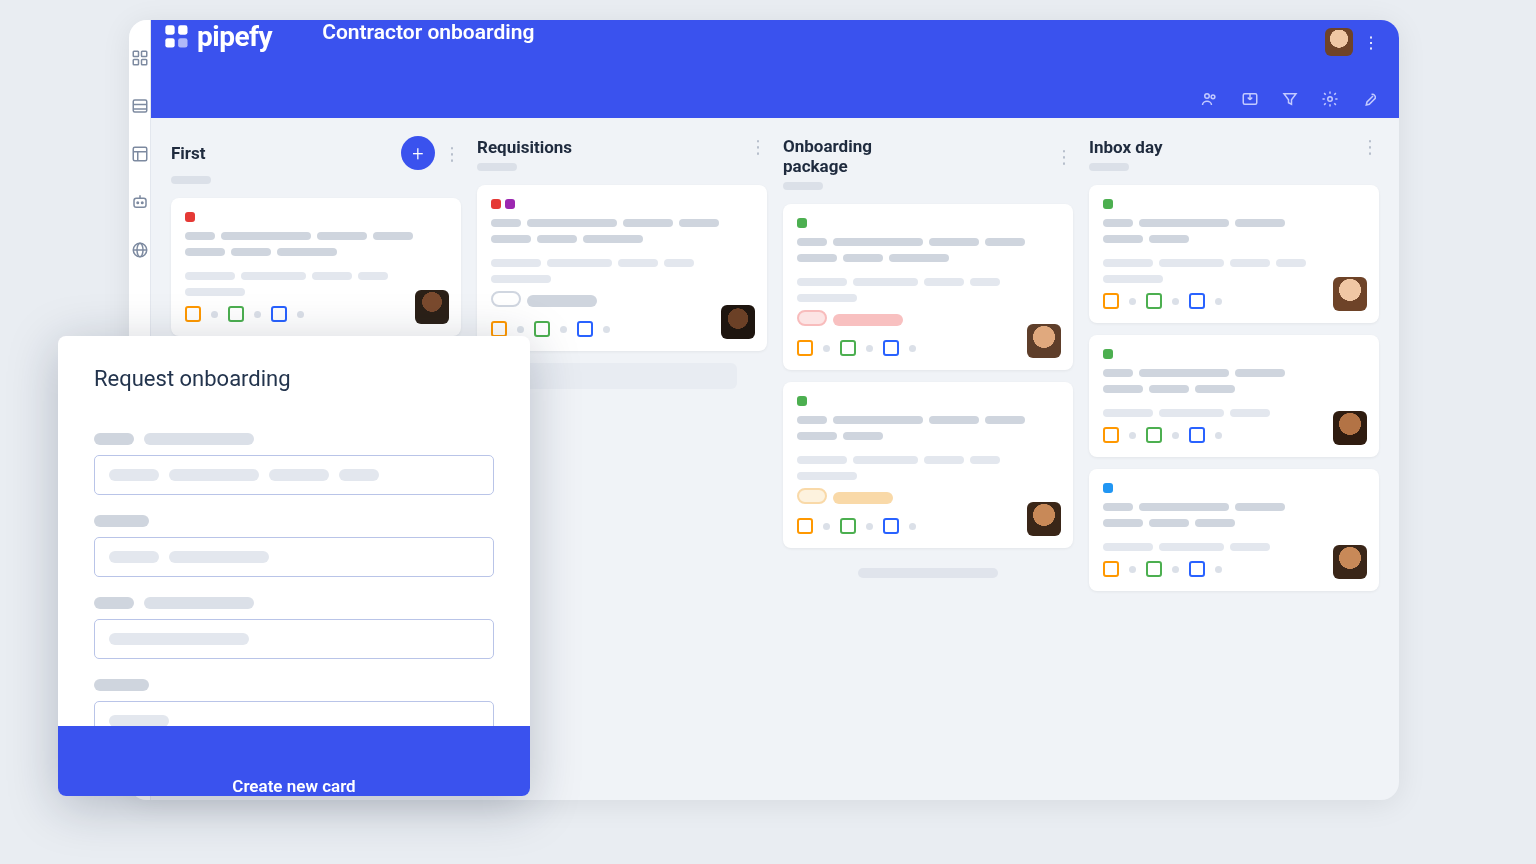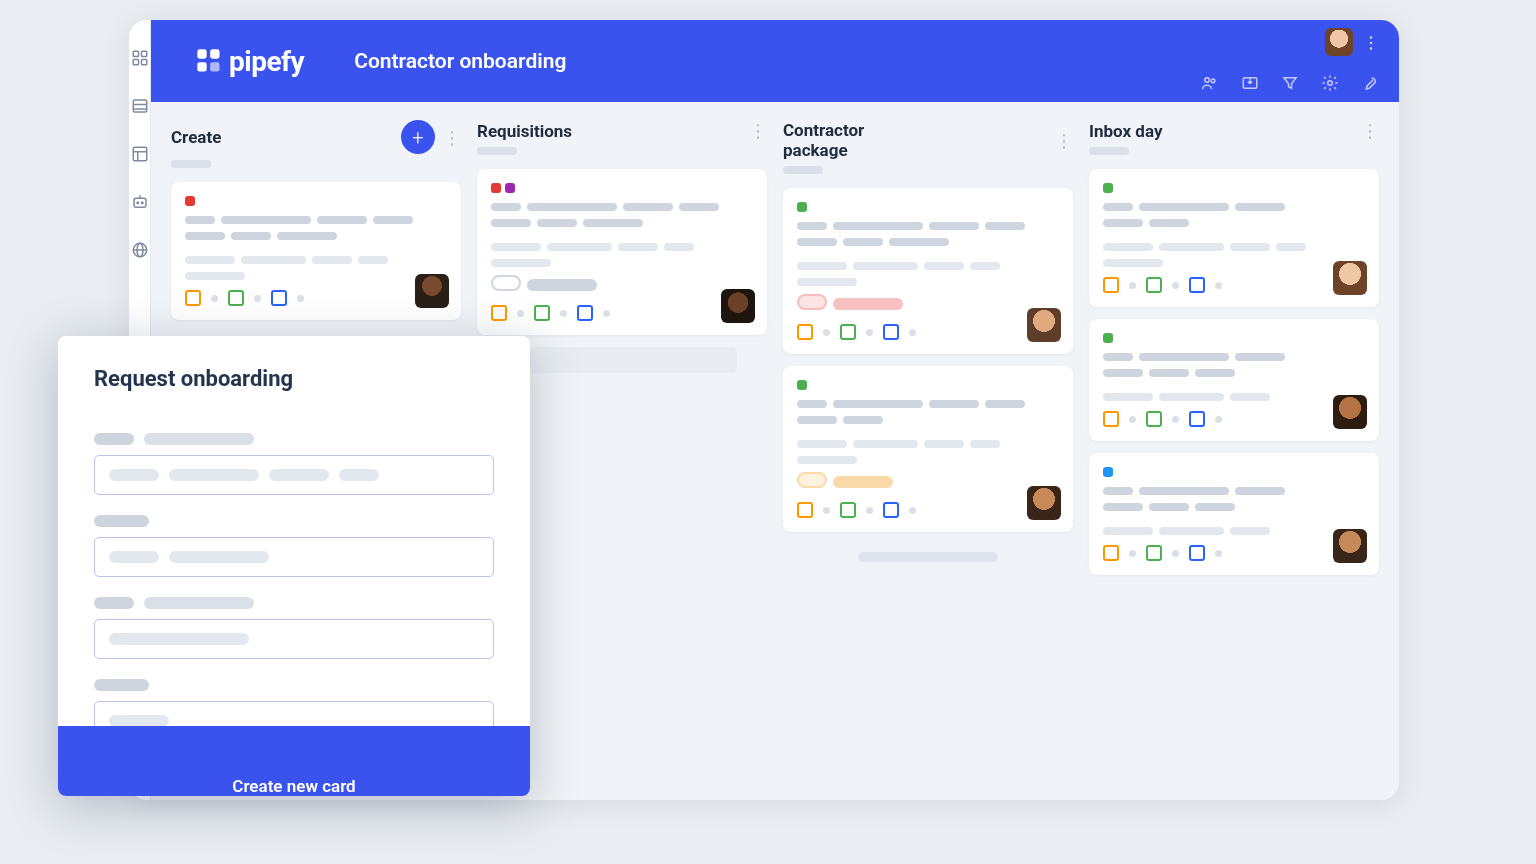--- a/index.html
+++ b/index.html
@@ -33,25 +33,25 @@
     gap: 28px;
     border-right: 1px solid #e3e7ee;
   }
   .sidebar-icon {
     width: 20px; height: 20px;
     color: #7d8aa0;
     display: flex; align-items: center; justify-content: center;
   }
   .main { flex: 1; display: flex; flex-direction: column; }
   .header {
-    height: 82px;
+    height: 98px;
     background: #3a52ee;
     display: flex;
-    align-items: center;
-    padding: 0 28px 0 44px;
+    align-items: flex-start;
+    padding: 0 28px 0 12px;
     position: relative;
   }
   .logo {
     color: #fff;
     font-size: 28px;
     font-weight: 700;
     letter-spacing: -0.5px;
     margin-right: 50px;
     display: flex; align-items: center;
   }
@@ -122,21 +122,21 @@
     position:absolute;
     left:58px; top:336px;
     width:472px; height:460px;
     background:#fff;
     border-radius:8px;
     box-shadow: 0 10px 50px rgba(20,30,60,0.25);
     display:flex; flex-direction:column;
     overflow:hidden;
   }
   .modal-body { padding: 30px 36px 10px; flex:1; overflow:hidden;}
-  .modal-title { font-size:22px; font-weight:700; color:#23344d; margin-bottom:42px; }
+  .modal-title { font-size:22px; font-weight:400; color:#23344d; margin-bottom:42px; }
   .form-label-row { display:flex; gap:10px; margin-bottom:10px; }
   .form-ph { height:12px; background:#cfd5de; border-radius:6px; }
   .form-input {
     border:1px solid #b9c4e8; border-radius:5px; height:40px;
     display:flex; align-items:center; gap:10px; padding:0 14px; margin-bottom:20px;
   }
   .modal-footer {
     height:70px; background:#3a52ee; display:flex; align-items:flex-end; justify-content:center;
   }
   .modal-btn { color:#fff; font-size:17px; font-weight:600; }
@@ -228,21 +228,21 @@
         <div class="header-tool"><svg viewBox="0 0 24 24" width="18" height="18" fill="none" stroke="currentColor" stroke-width="2">
               <path d="M14 6a4 4 0 0 1 5 5l-8 8-4 1 1-4 8-8"></path>
             </svg></div>
       </div>
     </div>
 
     <div class="board">
 
       <div class="column">
         <div class="col-head">
-          <div class="col-title">Create</div>
+          <div class="col-title">First</div>
           <div class="add-btn">+</div>
           <div class="col-dots">⋮</div>
         </div>
         <div class="col-sub"></div>
         <div class="card">
           <div class="labels">
               <span class="label lbl-red"></span>
             </div>
           <div class="ph-lines-row">
               <span class="ph-seg" style="width:30px"></span>
@@ -319,21 +319,21 @@
             <span class="ficon ficon-blue"></span>
               <span class="fdot"></span>
           </div>
           <div class="card-avatar face2"></div>
         </div>
         <div class="ghost-card"></div>
       </div>
 
       <div class="column">
         <div class="col-head">
-          <div class="col-title">Contractor package</div>
+          <div class="col-title">Onboarding package</div>
           <div style="flex:1"></div>
           <div class="col-dots">⋮</div>
         </div>
         <div class="col-sub"></div>
         <div class="card">
           <div class="labels">
               <span class="label lbl-green"></span>
             </div>
           <div class="ph-lines-row">
               <span class="ph-seg" style="width:30px"></span>

